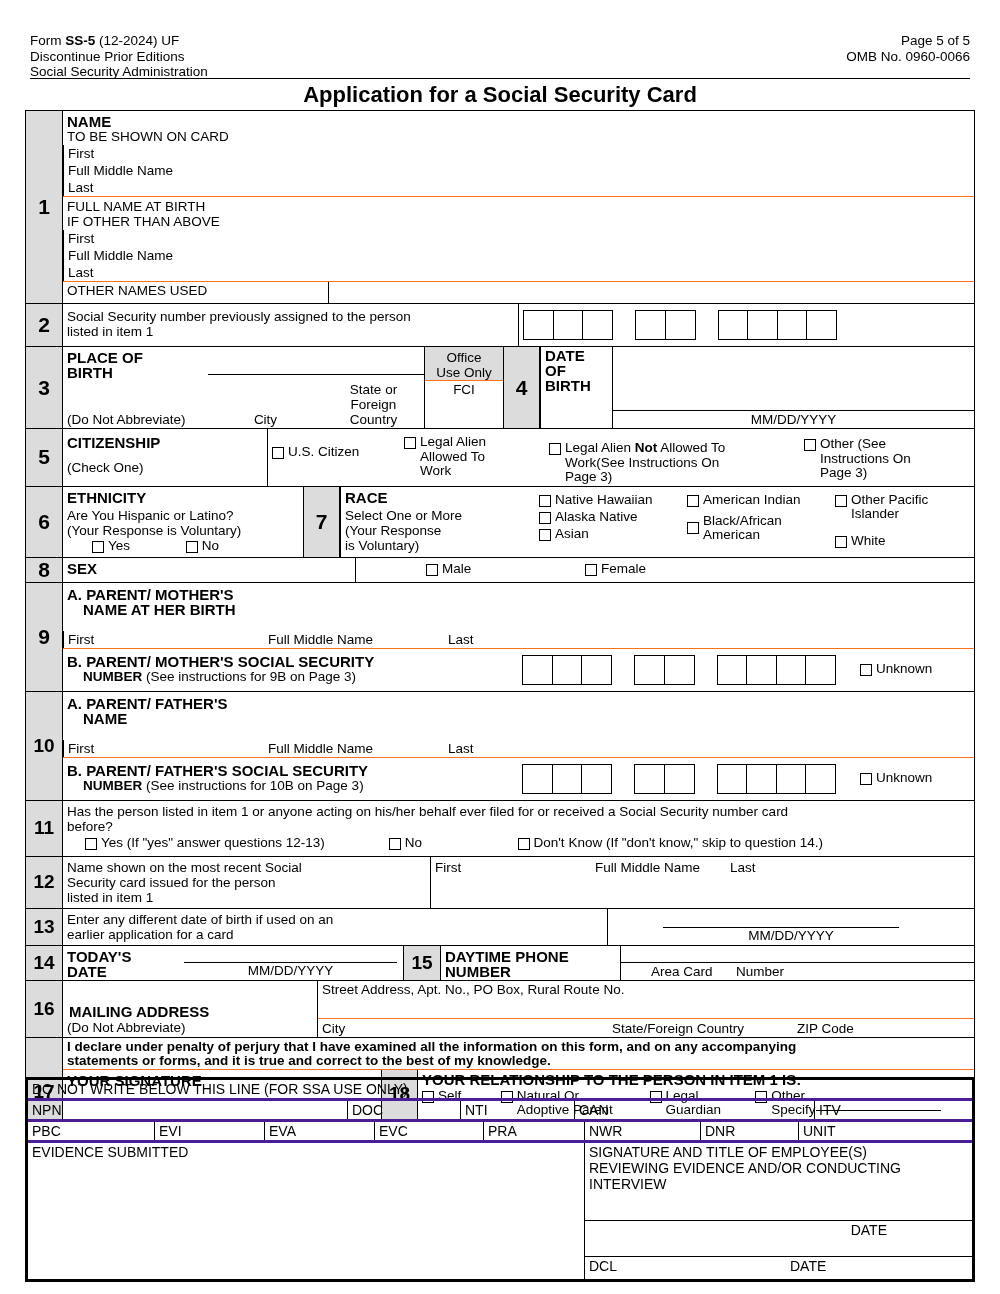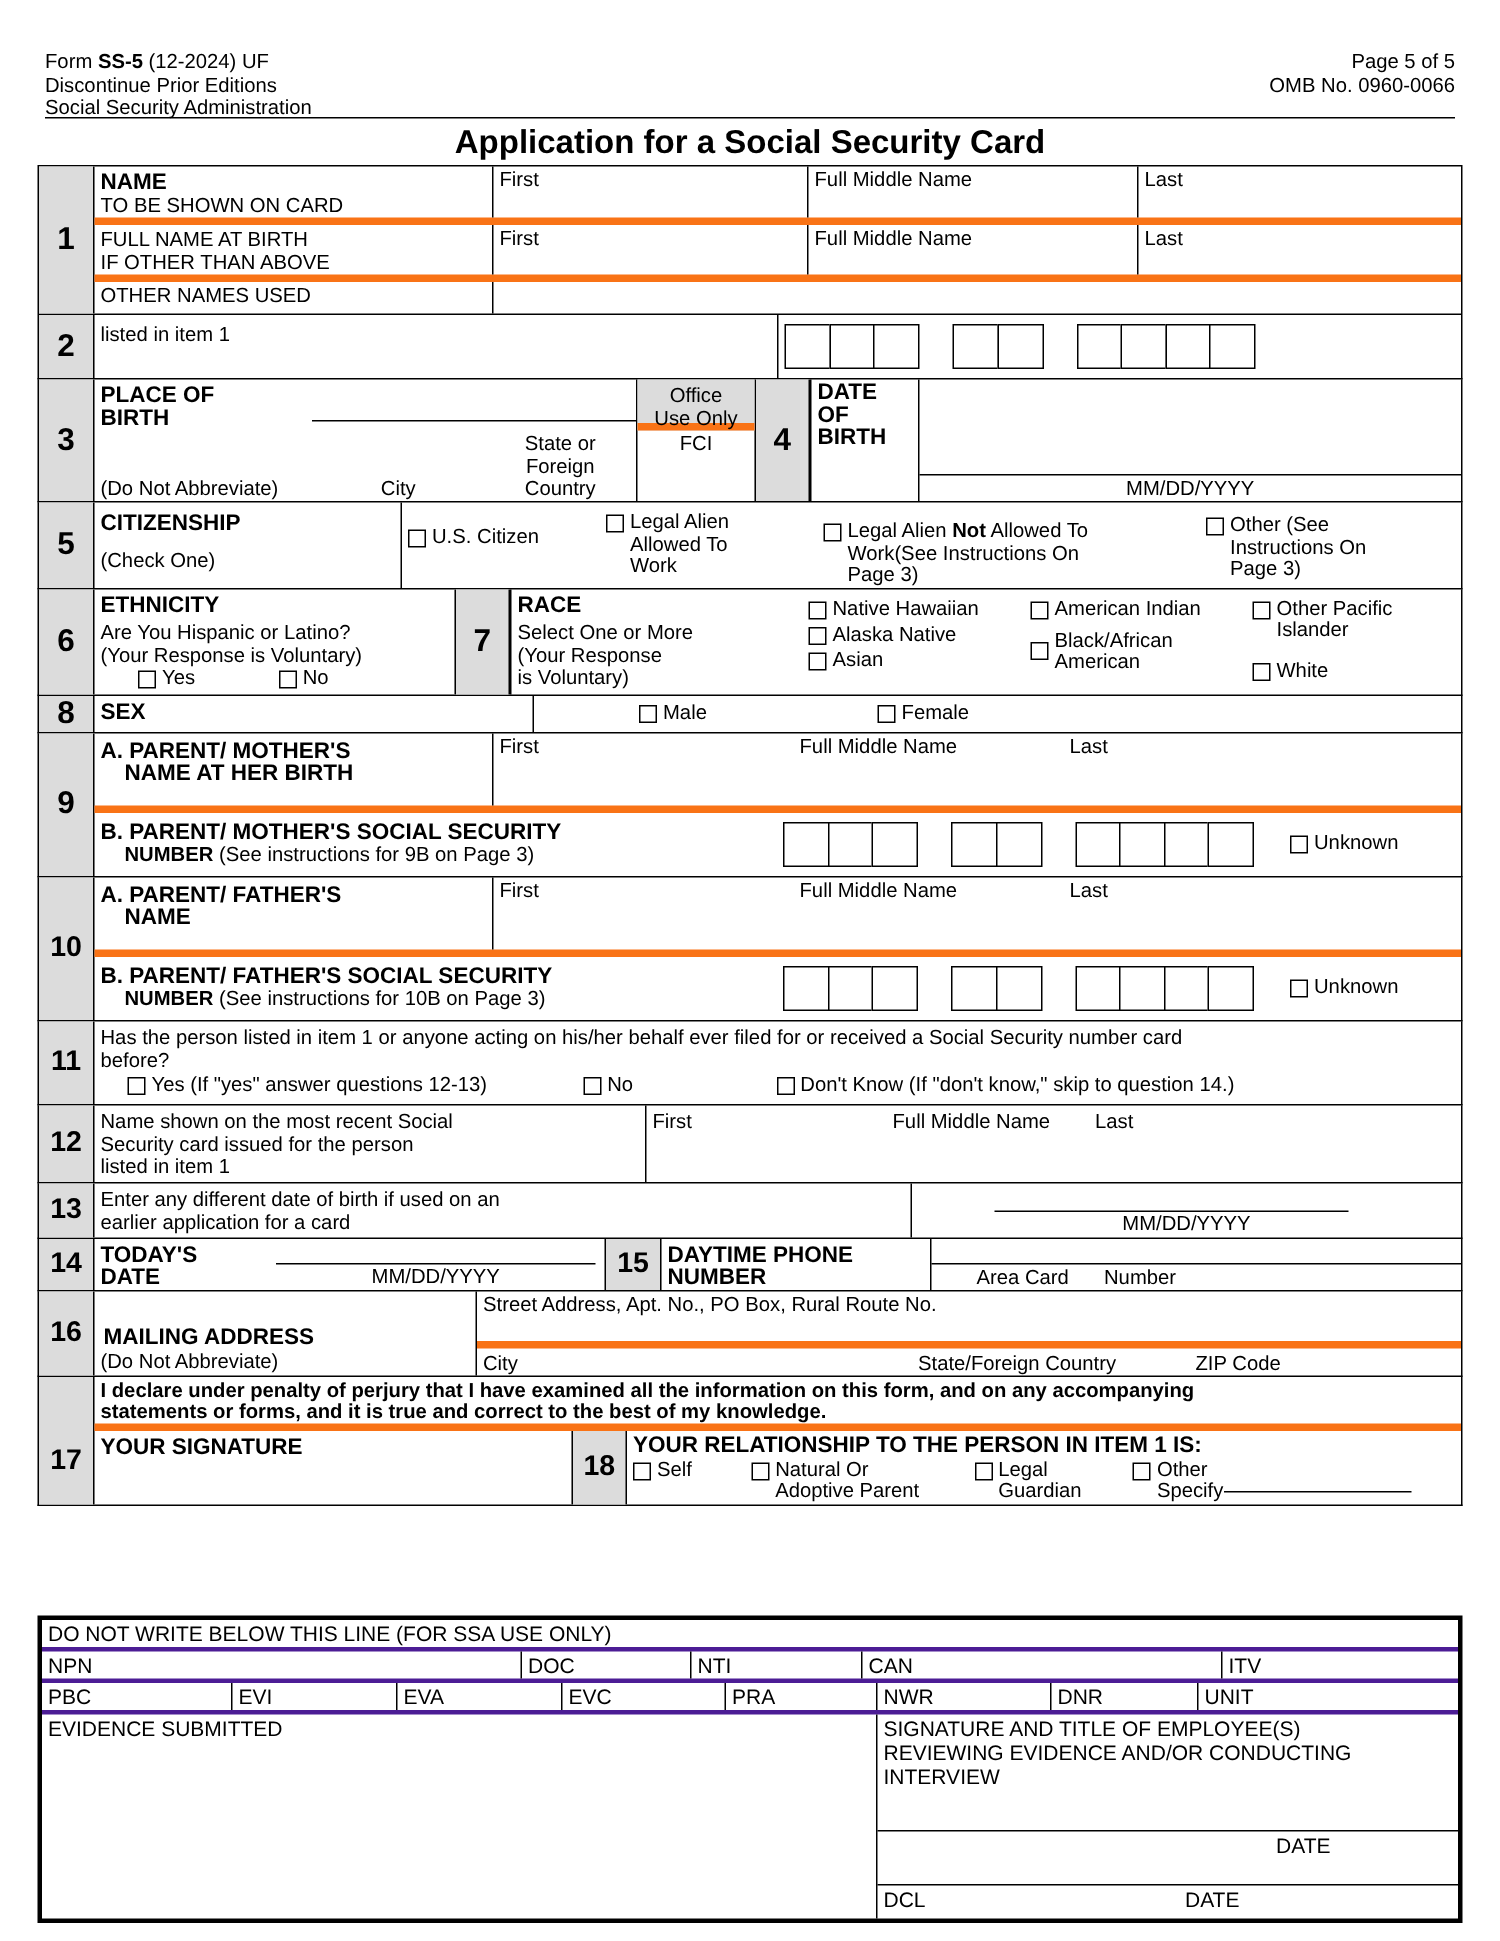--- a/index.html
+++ b/index.html
@@ -16,21 +16,21 @@
 
   
   .form{position:absolute;left:25px;top:110px;width:950px;}
   .row{display:flex;border-left:1px solid #000;border-right:1px solid #000;border-bottom:1px solid #000;box-sizing:border-box;}
   .row.top{border-top:1px solid #000;}
   .num{width:37px;min-width:37px;background:#dcdcdc;border-right:1px solid #000;
        display:flex;align-items:center;justify-content:center;font-size:21px;font-weight:bold;box-sizing:border-box;}
   .num.sm{font-size:19px;}
   .cell{box-sizing:border-box;position:relative;padding:1px 4px;font-size:13.5px;line-height:15px;}
   .bl{border-left:1px solid #000;}
-  .bb{border-bottom:5px solid #f97316;}
+  .bb{border-bottom:1px solid #f97316;flex-direction:column;}
   .br{border-right:1px solid #000;}
   .b{font-weight:bold;}
   .lbl{font-size:13.5px;}
   .big{font-size:15px;font-weight:bold;}
   .grow{flex:1;}
   .col{display:flex;flex-direction:column;}
   .flexrow{display:flex;}
   .center{text-align:center;}
   .shade{background:#dcdcdc;}
 
@@ -104,20 +104,21 @@
             <div class="lbl">OTHER NAMES USED</div>
           </div>
           <div class="cell bl grow"></div>
         </div>
       </div>
     </div>
 
     <div class="row">
       <div class="num">2</div>
       <div class="cell" style="width:455px;padding-top:5px;">
+        <div>Social Security number previously assigned to the person</div>
         <div>listed in item 1</div>
       </div>
       <div class="cell bl grow" style="padding-top:6px;padding-bottom:6px;">
         <div class="ssn">
           <div class="grp">
               <span class="sq"></span>
               <span class="sq"></span>
               <span class="sq"></span>
             </div>
           <div class="grp">

